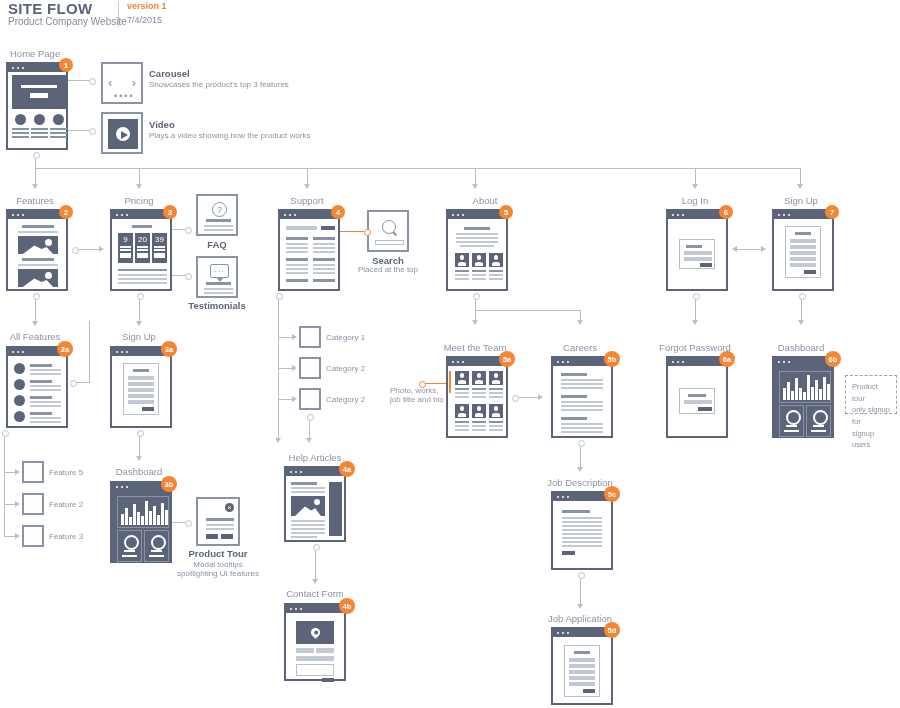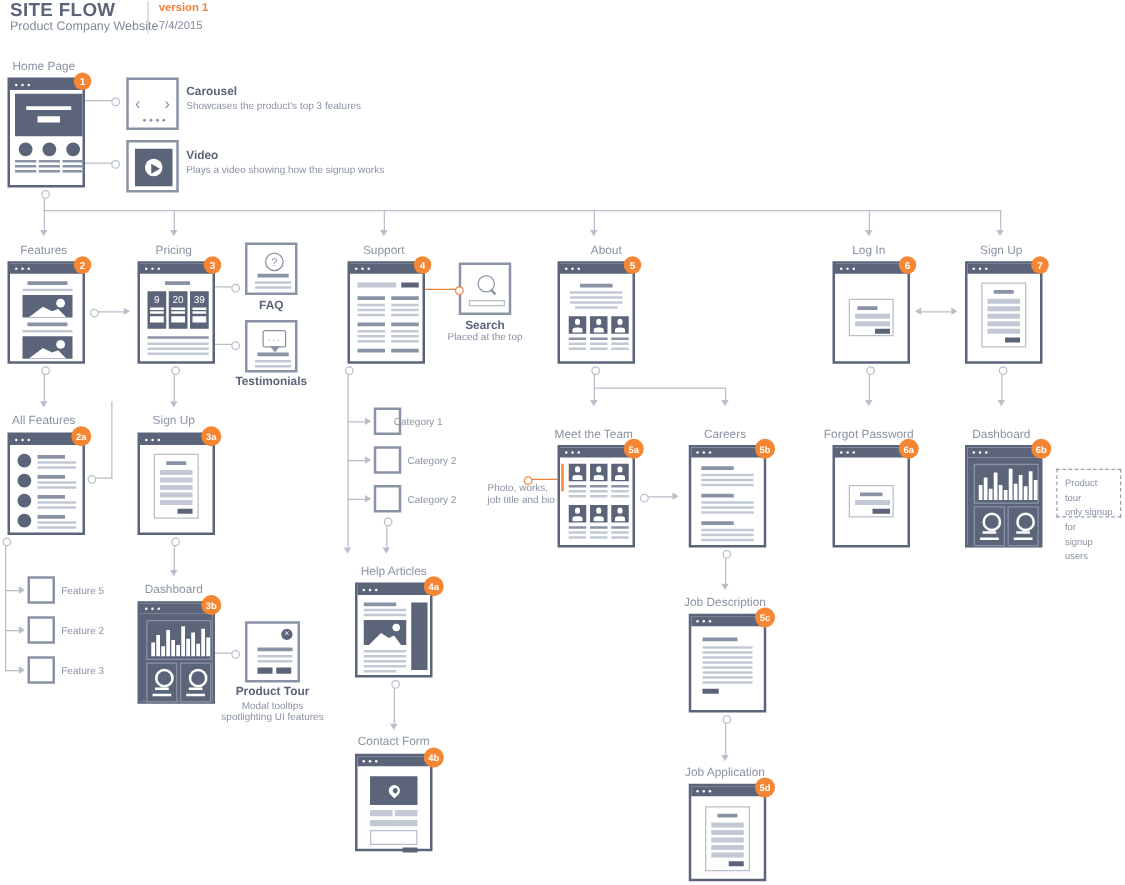--- a/index.html
+++ b/index.html
@@ -134,21 +134,21 @@
     <div class="dots4" style="left:11px;top:27px;">••••</div>
   </div>
   <div class="lbl b" style="left:149px;top:68px;">Carousel</div>
   <div class="lbl sm" style="left:149px;top:80px;">Showcases the product's top 3 features</div>
 
   <div class="card" style="left:101px;top:112px;width:42px;height:42px;">
     <div class="bl d" style="left:5px;top:5px;width:30px;height:30px;"></div>
     <div class="play" style="left:13px;top:13px;width:14px;height:14px;"></div>
   </div>
   <div class="lbl b" style="left:149px;top:119px;">Video</div>
-  <div class="lbl sm" style="left:149px;top:131px;">Plays a video showing how the signup works</div>
+  <div class="lbl sm" style="left:149px;top:131px;">Plays a video showing how the product works</div>
 
   <div class="nub" style="left:33px;top:152px;"></div>
   <div class="ln" style="left:35px;top:157px;width:1px;height:12px;"></div>
 
   <div class="ln" style="left:35px;top:168px;width:766px;height:1px;"></div>
   <div class="ln" style="left:35px;top:168px;width:1px;height:16px;"></div>
   <div class="arw dn" style="left:32px;top:184px;"></div>
   <div class="ln" style="left:139px;top:168px;width:1px;height:16px;"></div>
   <div class="arw dn" style="left:136px;top:184px;"></div>
   <div class="ln" style="left:307px;top:168px;width:1px;height:16px;"></div>
@@ -298,21 +298,21 @@
   <div class="ln" style="left:278px;top:298px;width:1px;height:140px;"></div>
   <div class="ln" style="left:278px;top:337px;width:15px;height:1px;"></div>
   <div class="arw rt" style="left:292px;top:334px;"></div>
   <div class="ln" style="left:278px;top:368px;width:15px;height:1px;"></div>
   <div class="arw rt" style="left:292px;top:365px;"></div>
   <div class="ln" style="left:278px;top:399px;width:15px;height:1px;"></div>
   <div class="arw rt" style="left:292px;top:396px;"></div>
   <div class="arw dn" style="left:275px;top:438px;"></div>
 
   <div class="sqbox" style="left:299px;top:326px;width:22px;height:22px;"></div>
-  <div class="lbl sm" style="left:315px;top:333px;text-align:center;">Category 1</div>
+  <div class="lbl sm" style="left:326px;top:333px;text-align:center;">Category 1</div>
   <div class="sqbox" style="left:299px;top:357px;width:22px;height:22px;"></div>
   <div class="lbl sm" style="left:326px;top:364px;">Category 2</div>
   <div class="sqbox" style="left:299px;top:388px;width:22px;height:22px;"></div>
   <div class="lbl sm" style="left:326px;top:395px;">Category 2</div>
   <div class="nub" style="left:307px;top:414px;"></div>
   <div class="ln" style="left:309px;top:419px;width:1px;height:19px;"></div>
   <div class="arw dn" style="left:306px;top:438px;"></div>
 
   <div class="lbl c" style="left:485px;top:195px;">About</div>
   <div class="badge" style="left:499px;top:205px;">5</div>

